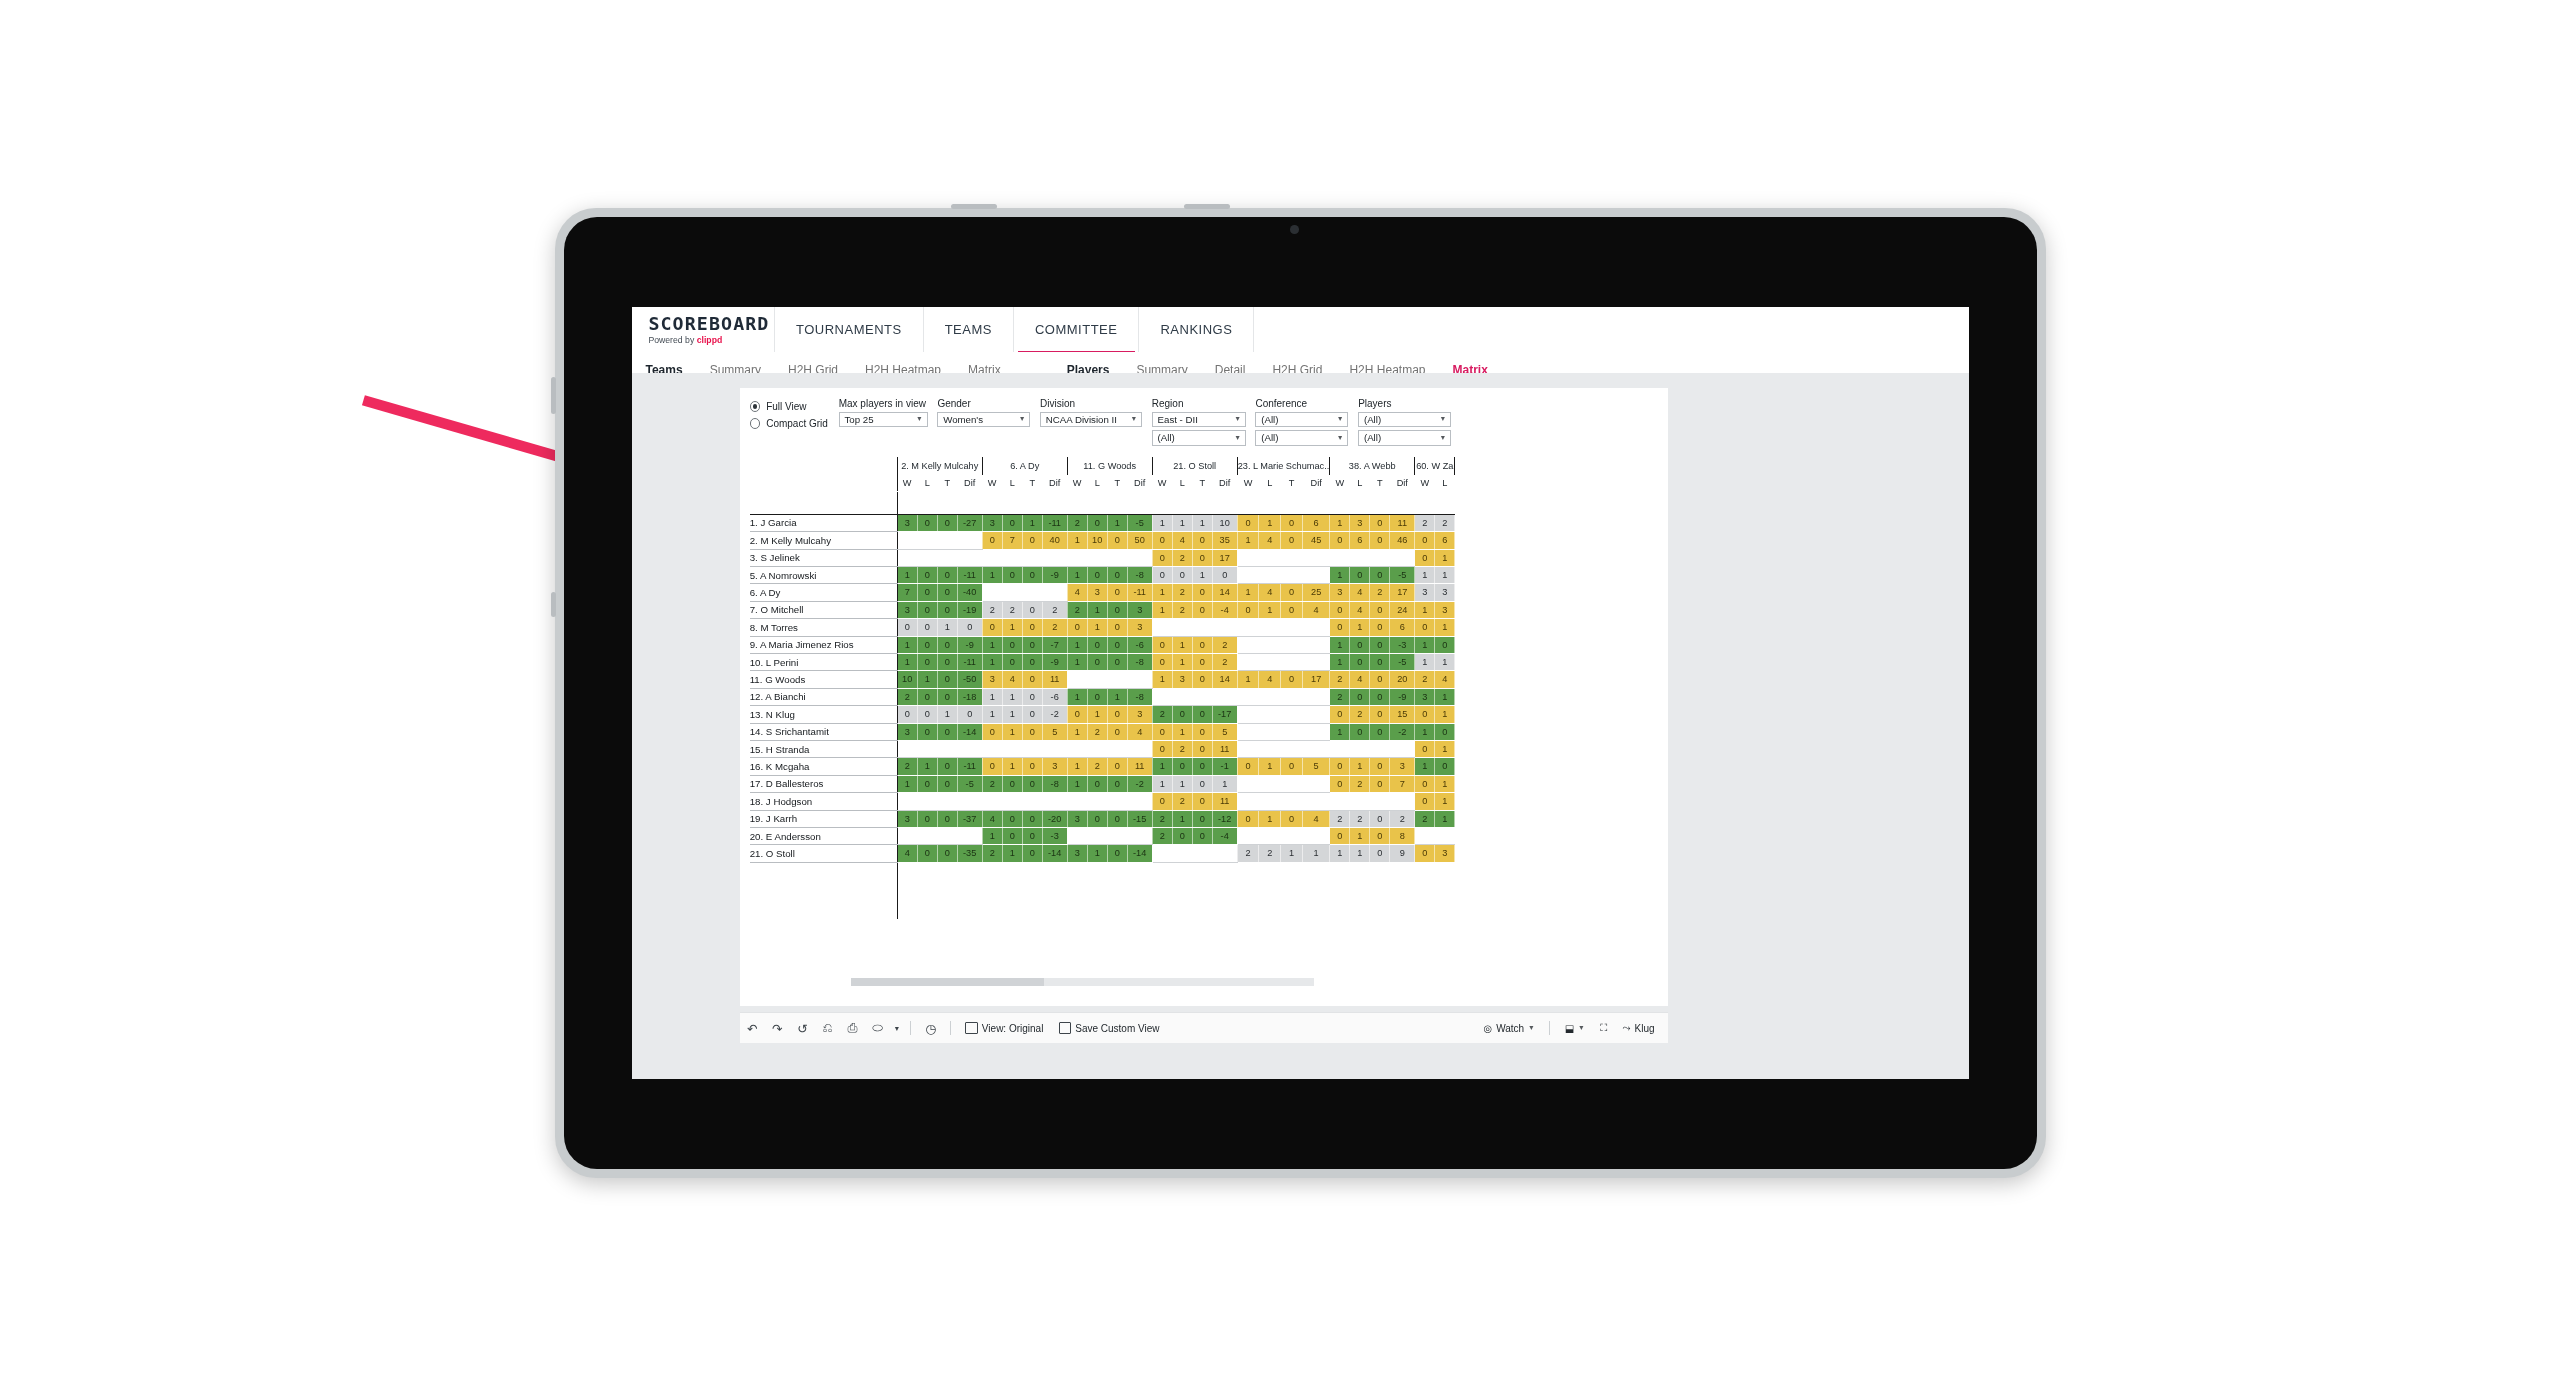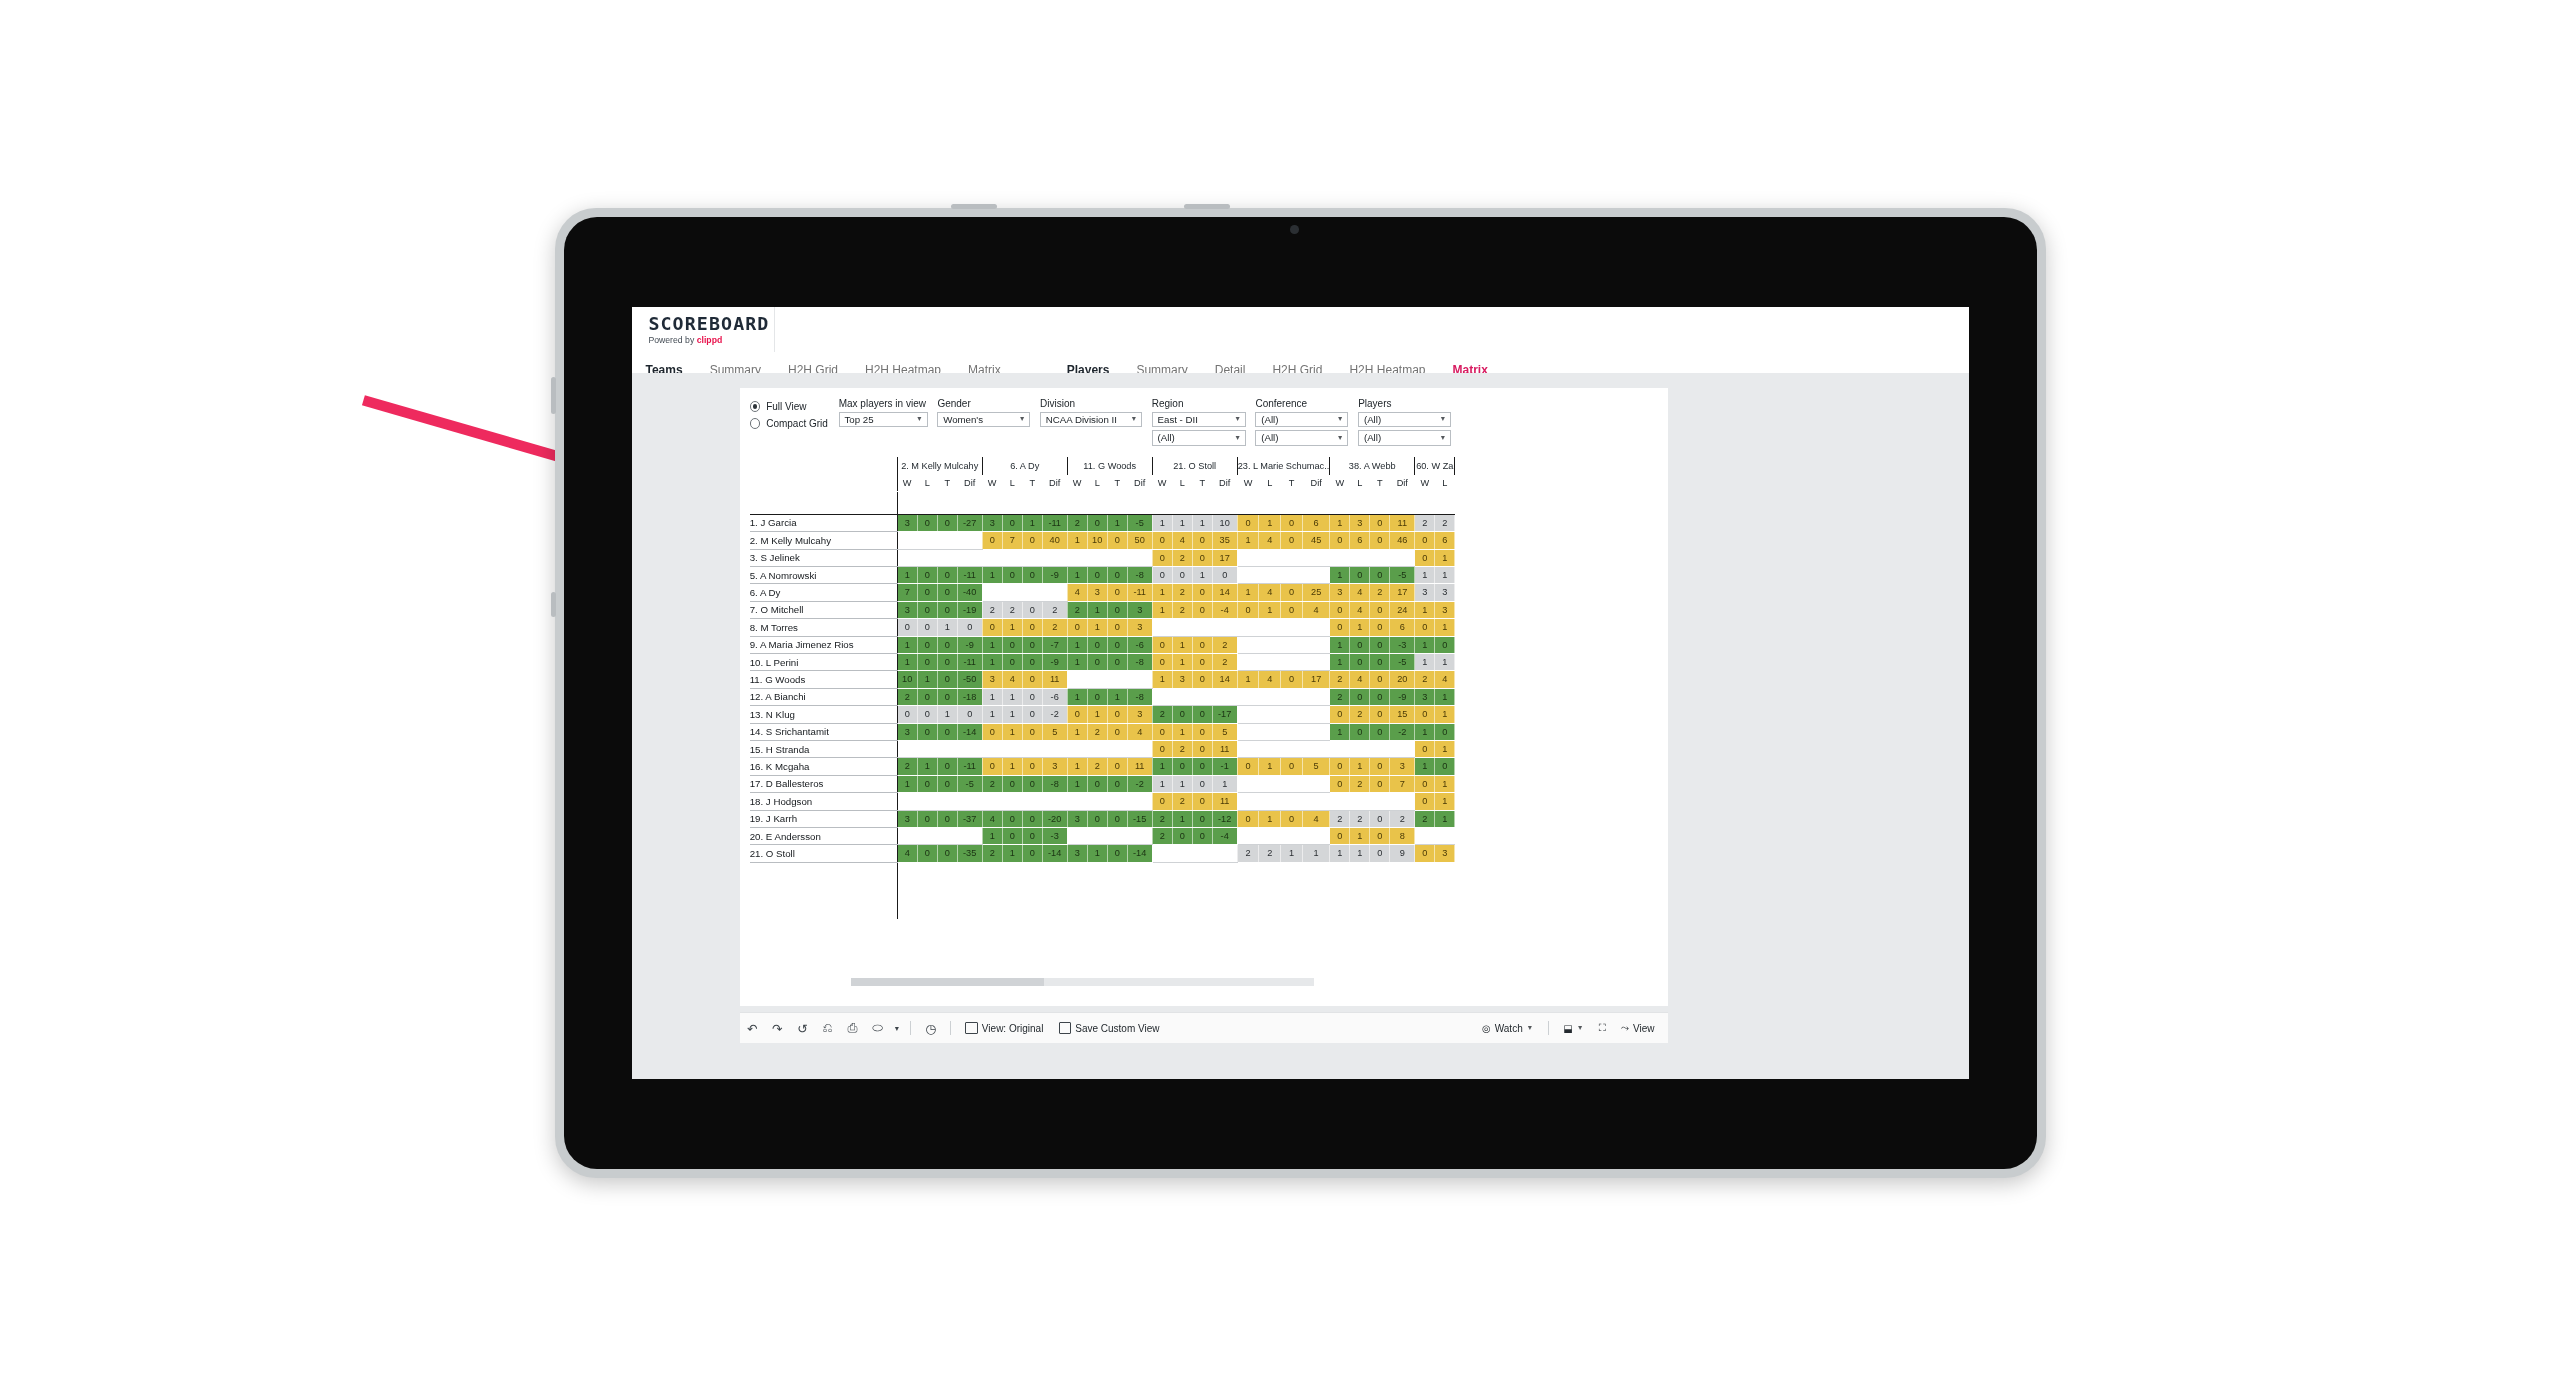--- a/index.html
+++ b/index.html
@@ -175,20 +175,26 @@
 
   <div id="screen">
 
     <div id="app-header">
       <div id="logo-block">
         <div id="logo-title">SCOREBOARD</div>
         <div id="logo-sub">
           <span>Powered by</span>
           <b>clippd</b>
         </div>
+      </div>
+      <div class="topnav">
+        <div class="topnav-item">TOURNAMENTS</div>
+        <div class="topnav-item">TEAMS</div>
+        <div class="topnav-item active">COMMITTEE</div>
+        <div class="topnav-item">RANKINGS</div>
       </div>
     </div>
 
     <div id="subnav">
       <div class="subgroup">
         <div class="sub-item lead">Teams</div>
         <div class="sub-item">Summary</div>
         <div class="sub-item">H2H Grid</div>
         <div class="sub-item">H2H Heatmap</div>
         <div class="sub-item">Matrix</div>
@@ -999,19 +1005,19 @@
         <div class="tb-div"></div>
         <div class="tb-btn">
           <span>⬓</span>
           <span class="caret">▼</span>
         </div>
         <div class="tb-btn">
           <span>⛶</span>
         </div>
         <div class="tb-btn" style="padding-right:13.5px;">
           <span>⤳</span>
-          <span>View</span>
+          <span>Klug</span>
         </div>
       </div>
     </div>
   </div>
 </div>
 
 
 </body></html>

